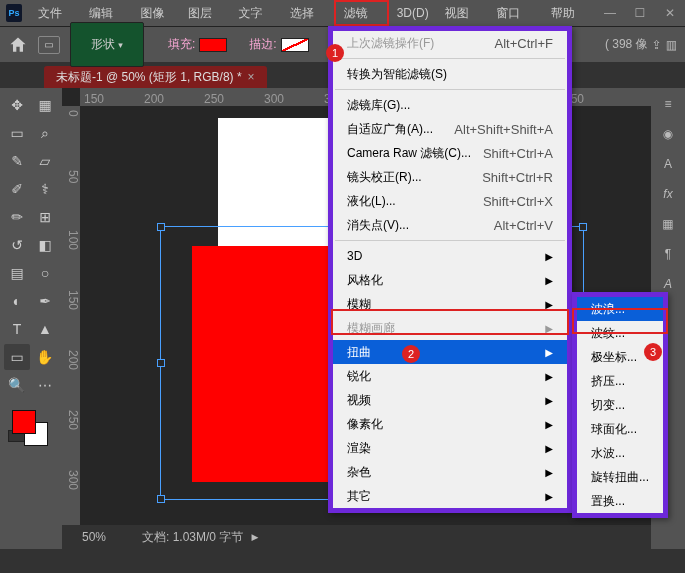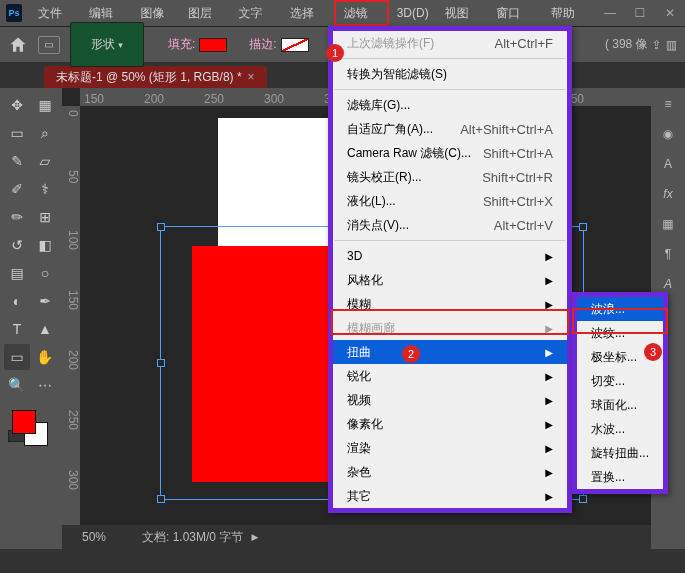--- a/index.html
+++ b/index.html
@@ -213,21 +213,21 @@
   <div class="sep"></div>
   <div class="mrow">
         <span>转换为智能滤镜(S)</span>
       </div>
   <div class="sep"></div>
   <div class="mrow">
         <span>滤镜库(G)...</span>
       </div>
   <div class="mrow">
         <span>自适应广角(A)...</span>
-        <span class="sc">Alt+Shift+Ctrl+A</span>
+        <span class="sc">Alt+Shift+Shift+A</span>
       </div>
   <div class="mrow">
         <span>Camera Raw 滤镜(C)...</span>
         <span class="sc">Shift+Ctrl+A</span>
       </div>
   <div class="mrow">
         <span>镜头校正(R)...</span>
         <span class="sc">Shift+Ctrl+R</span>
       </div>
   <div class="mrow">
@@ -291,20 +291,23 @@
   <div class="mrow hl">
         <span>波浪...</span>
       </div>
   <div class="mrow">
         <span>波纹...</span>
       </div>
   <div class="mrow">
         <span>极坐标...</span>
       </div>
   <div class="mrow">
+        <span>挤压...</span>
+      </div>
+  <div class="mrow">
         <span>切变...</span>
       </div>
   <div class="mrow">
         <span>球面化...</span>
       </div>
   <div class="mrow">
         <span>水波...</span>
       </div>
   <div class="mrow">
         <span>旋转扭曲...</span>

